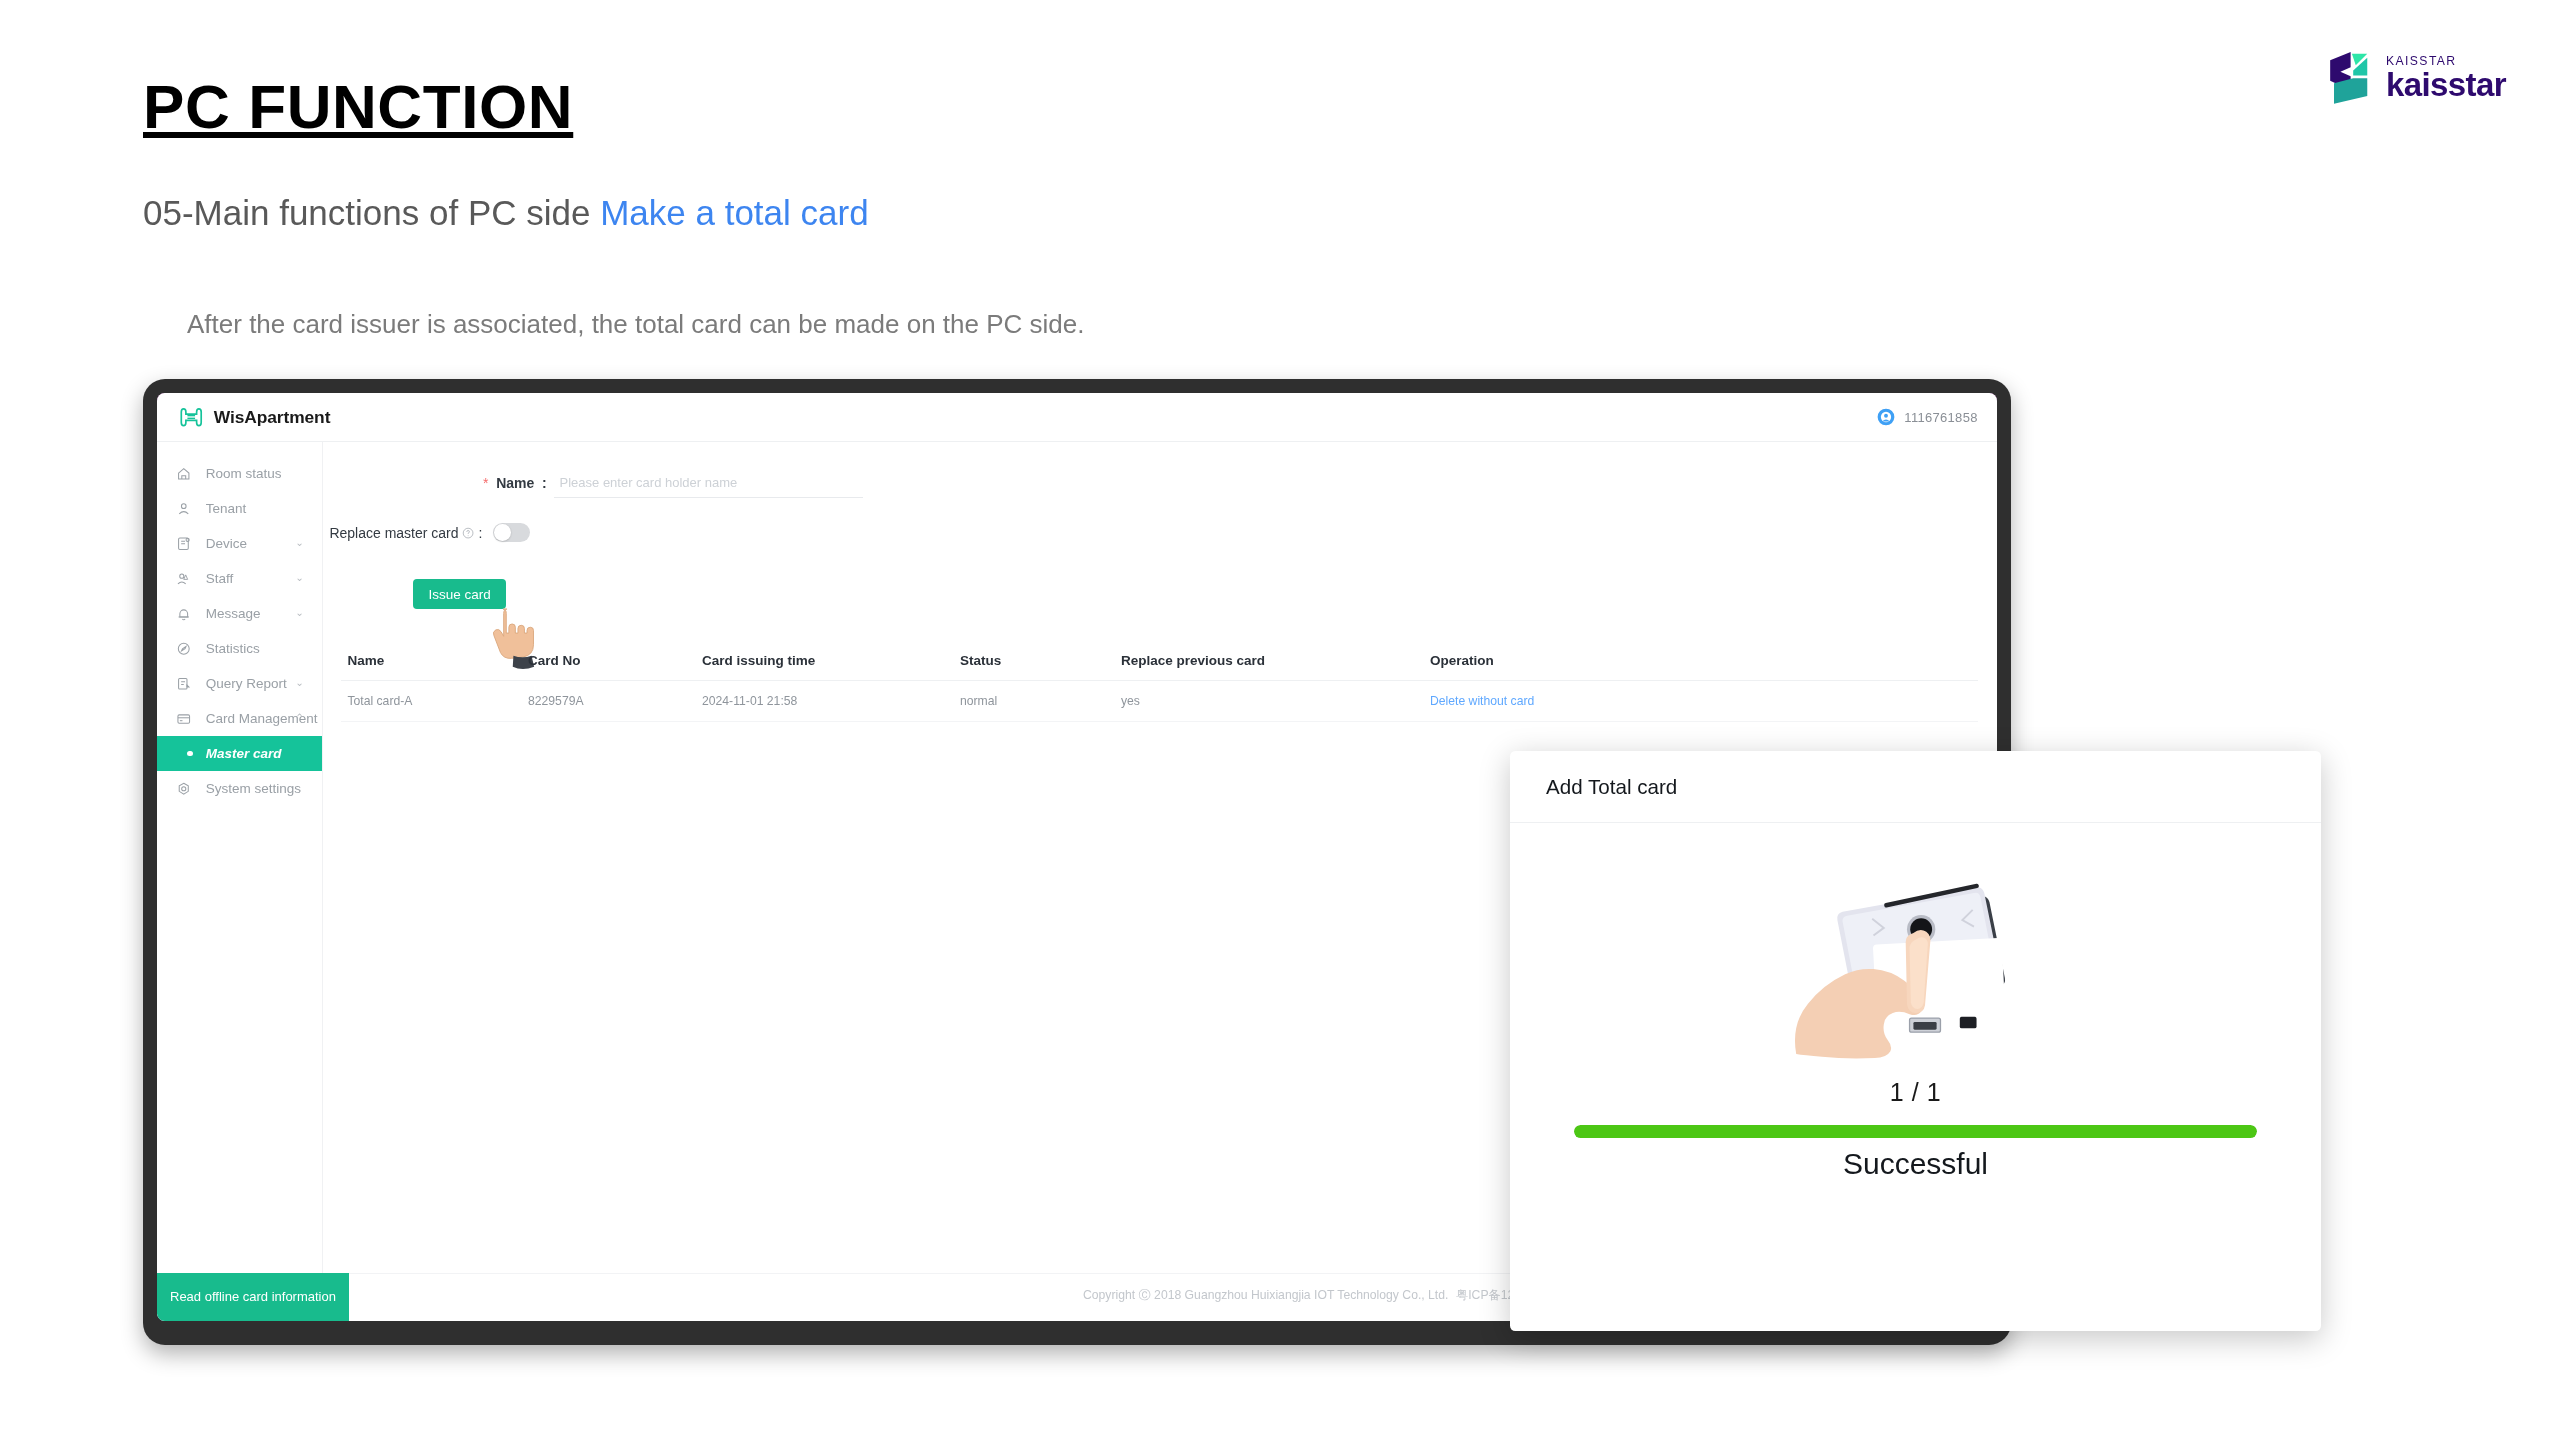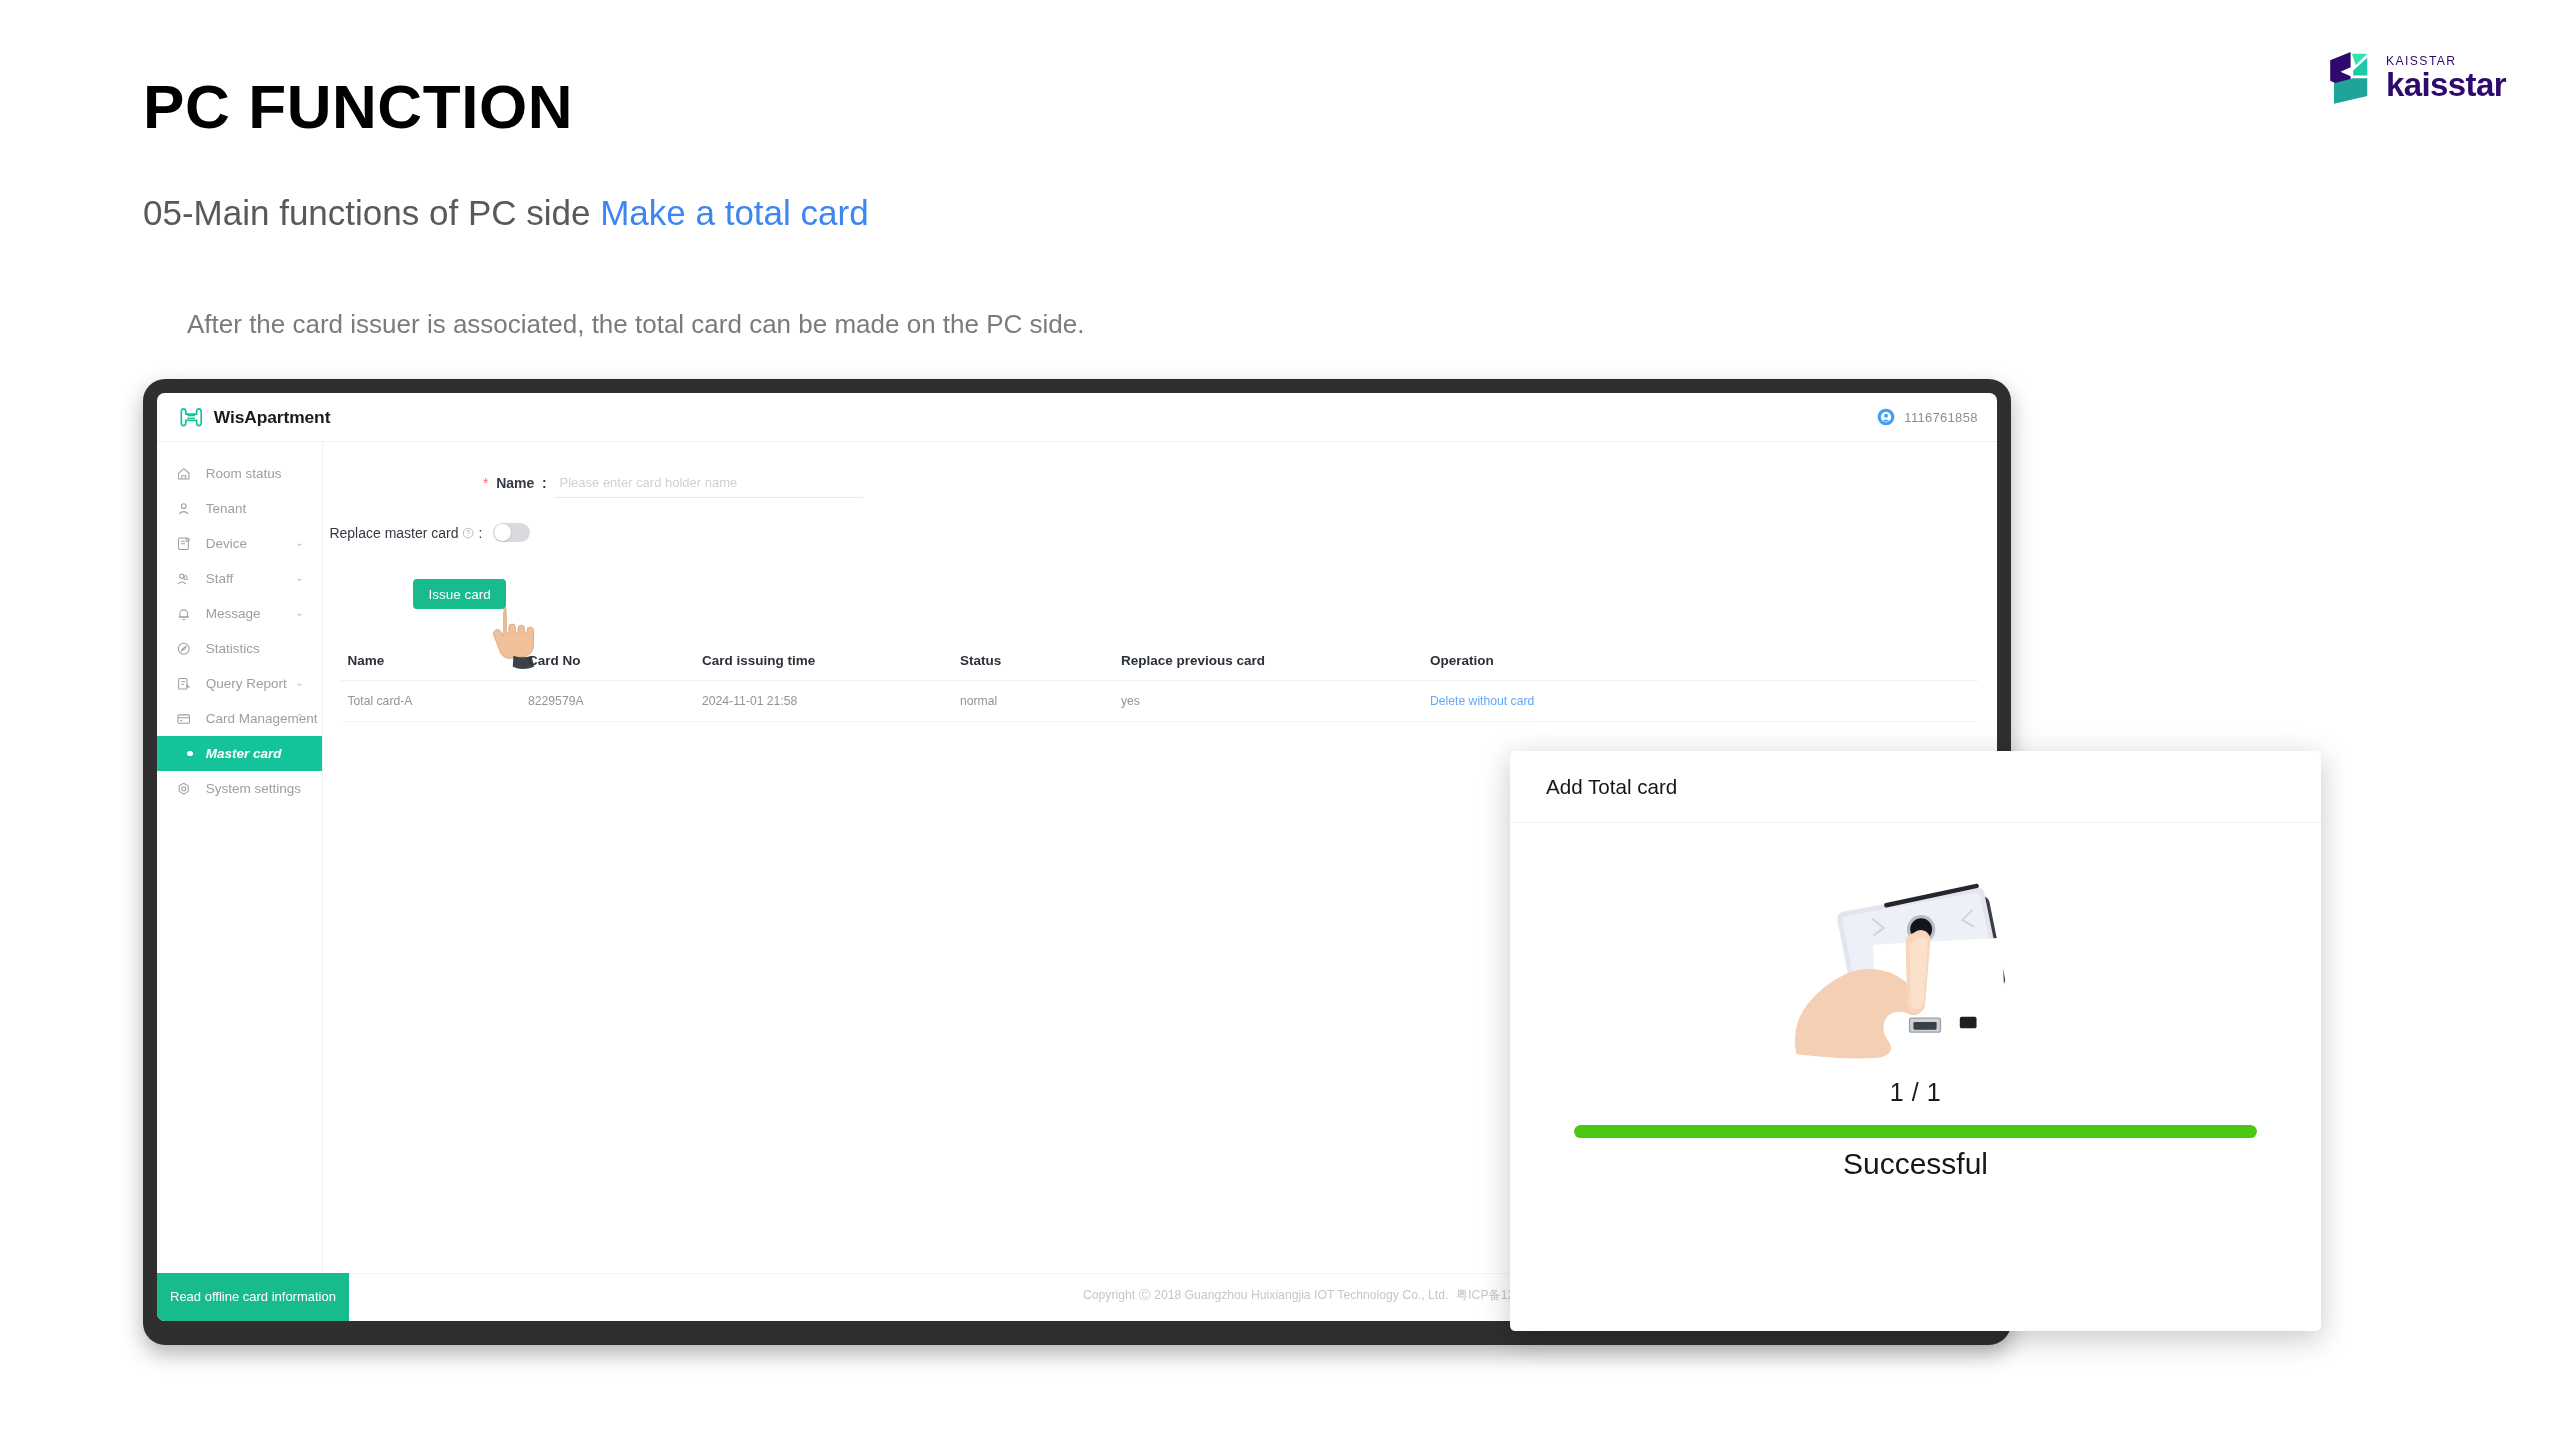--- a/index.html
+++ b/index.html
@@ -8,21 +8,21 @@
     background: #ffffff;
     font-family: "Liberation Sans", sans-serif;
     overflow: hidden;
   }
   .slide { position: relative; width: 2576px; height: 1449px; background: #fff; }
 
   
   .slide-title {
     position: absolute; left: 143px; top: 76px;
     font-size: 62px; font-weight: bold; color: #000000;
-    letter-spacing: 0.6px; line-height: 1;
+    letter-spacing: 0.6px; line-height: 1; text-decoration: underline;
   }
   .subtitle-row {
     position: absolute; left: 143px; top: 193px;
     font-size: 35px; color: #595959; white-space: nowrap;
   }
   .subtitle-accent { color: #3d85f0; }
   .desc-row {
     position: absolute; left: 152px; top: 309px;
     font-size: 26px; color: #7b7b7b; white-space: nowrap; margin-left: 35px;
   }

